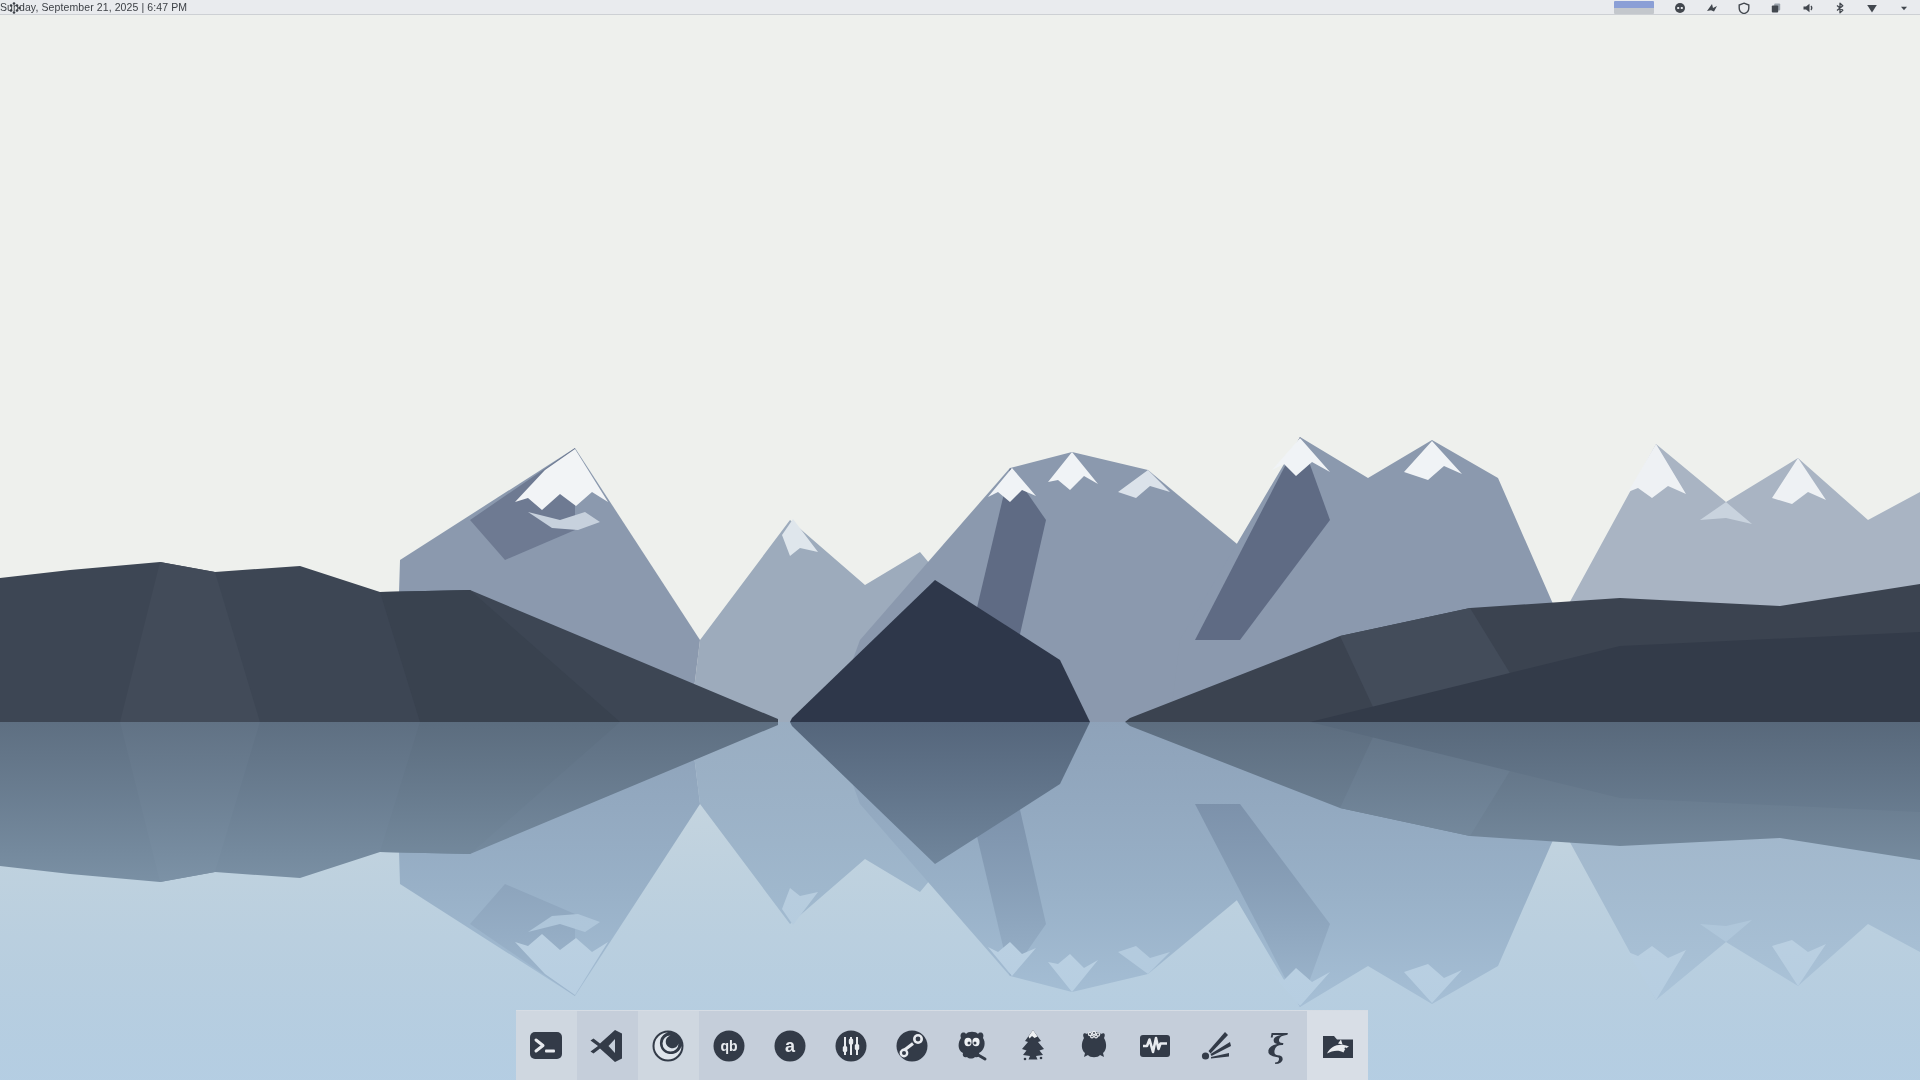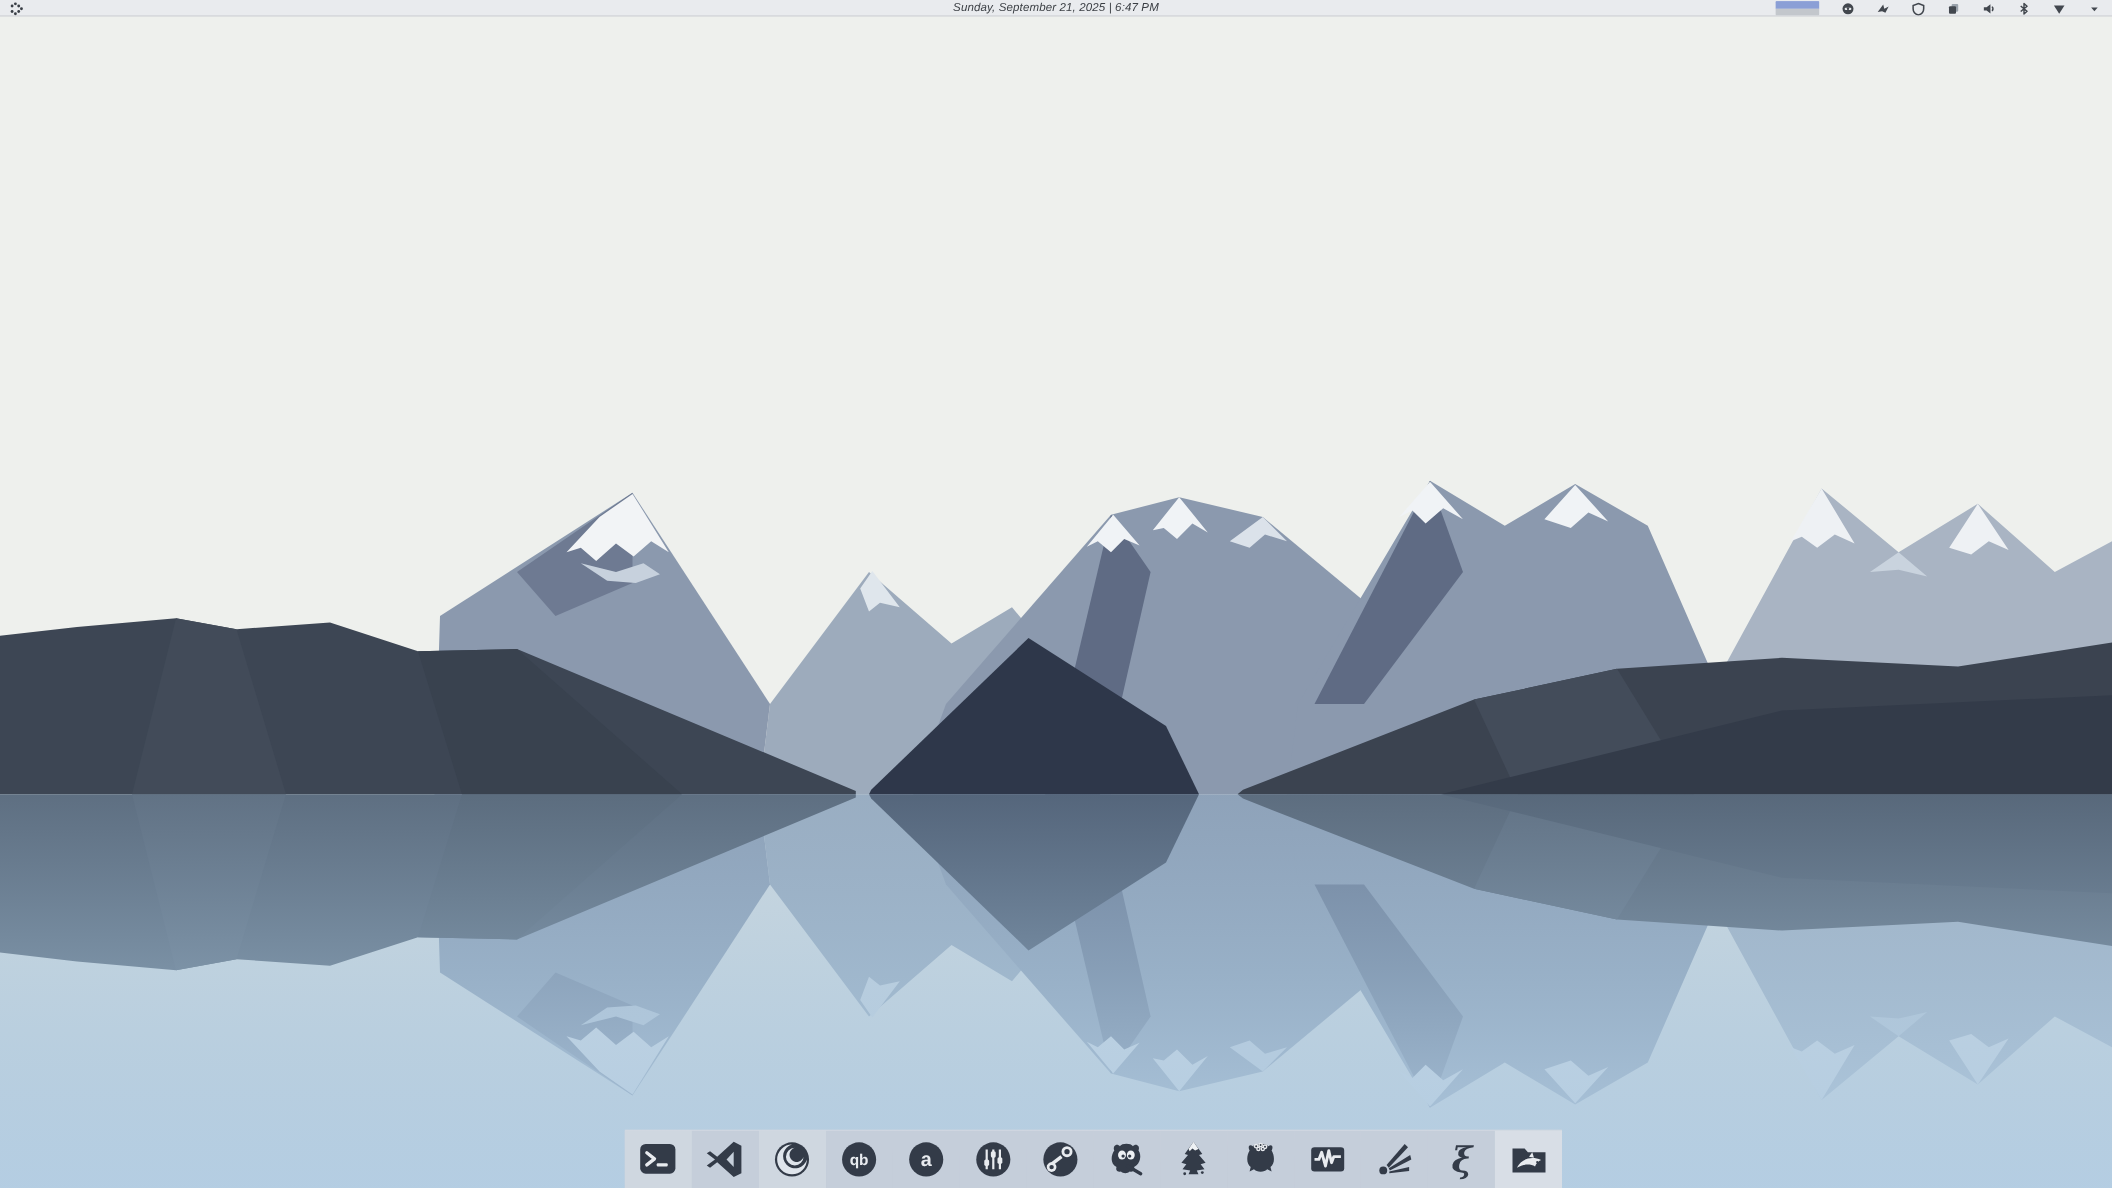--- a/index.html
+++ b/index.html
@@ -10,33 +10,33 @@
   
   .wallpaper { position:absolute; inset:0; }
   .wallpaper svg { display:block; width:1920px; height:1080px; }
 
   
   .topbar { position:absolute; top:0; left:0; right:0; height:15px;
             background:#e9ebee; border-bottom:1px solid #cdd0d4;
             display:flex; align-items:center; z-index:10; }
   .launcher { position:absolute; left:8px; top:1px; width:16px; height:13px;
               display:flex; align-items:center; justify-content:center; cursor:pointer; }
-  .clock { position:absolute; left:0; right:0; text-align:center;
-           font-size:10.5px; color:#3b3f44; letter-spacing:0.1px; line-height:14px; cursor:default;font-style:italic; }
+  .clock { position:absolute; left:0; right:0; text-align:left;
+           font-size:10.5px; color:#3b3f44; letter-spacing:0.1px; line-height:14px; cursor:default; }
   .tray { position:absolute; right:10px; top:0; height:15px;
           display:flex; align-items:center; gap:19px; }
   .pager { display:flex; flex-direction:column; width:40px; height:13px;
            border-radius:1px; overflow:hidden; cursor:pointer; }
   .pager-row { flex:1; }
   .tray-btn { width:13px; height:13px; display:flex; align-items:center;
               justify-content:center; cursor:pointer; }
   .tray-btn svg { width:12px; height:12px; }
 
   
-  .dock { position:absolute; left:568px; bottom:0; width:852px; height:53px;
+  .dock { position:absolute; left:516px; bottom:0; width:852px; height:70px;
           display:flex; background:linear-gradient(#c9d2dc,#c0cad6);
           border-top:1px solid rgba(255,255,255,0.35); z-index:9; }
   .dock-tile { flex:1; display:flex; align-items:center; justify-content:center;
                background:#c5ceda; cursor:pointer; }
   .dock-tile.lt { background:#cfd7e0; }
   .dock-tile.hl { background:#d8dee6; }
   .dock-tile svg { width:40px; height:40px; }
   .ink { fill:#333b48; }
 </style>
 </head>

